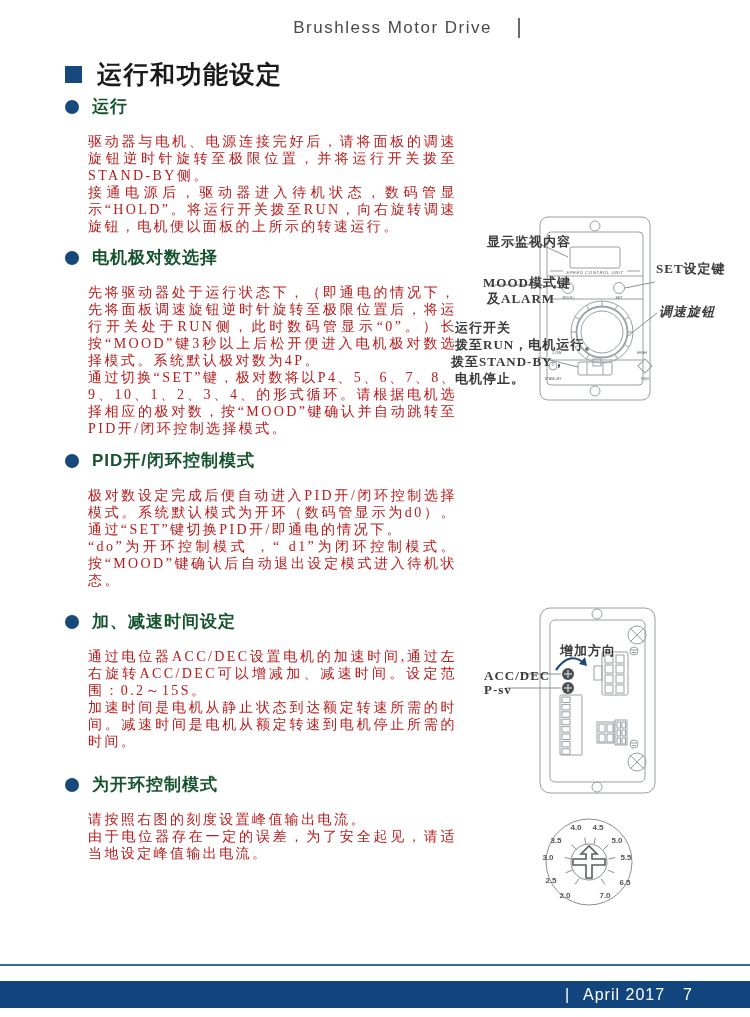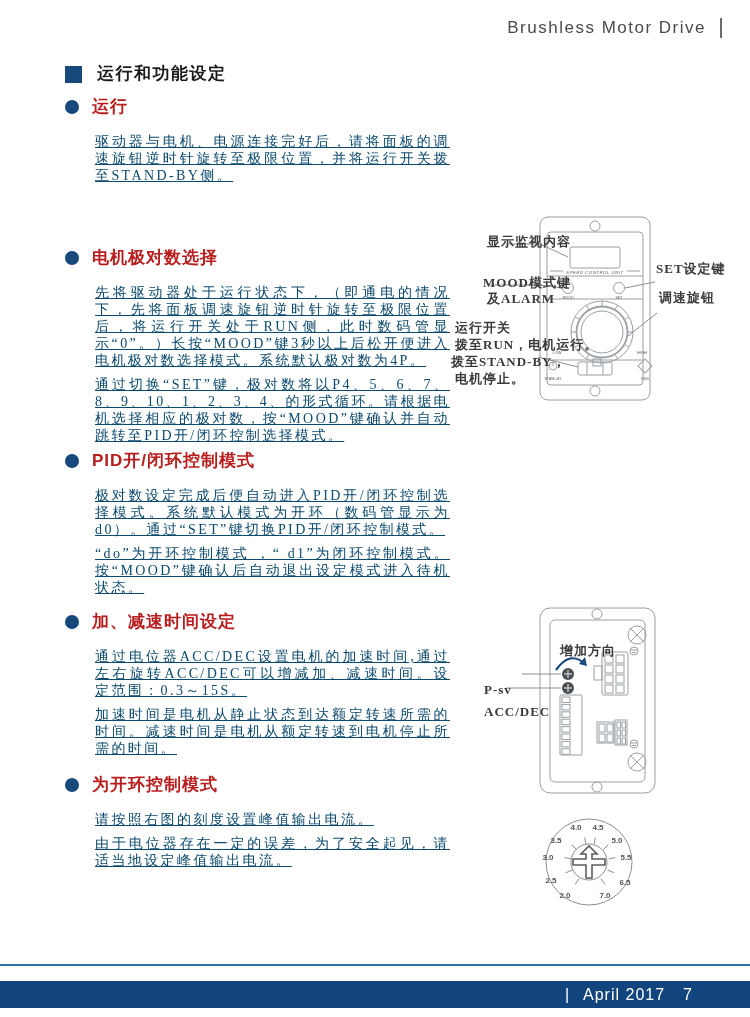--- a/index.html
+++ b/index.html
@@ -1,39 +1,39 @@
 <!DOCTYPE html>
 <html><head>
 <meta charset="utf-8">
 <style>
   html,body{margin:0;padding:0;background:#ffffff;}
   .page{position:relative;width:750px;height:1017px;background:#ffffff;overflow:hidden;
         font-family:"Liberation Serif","DejaVu Serif",serif;color:#2b2b2b;}
 
   
-  .header{position:absolute;top:18px;left:0;width:722px;display:flex;justify-content:flex-end;
-          align-items:center;gap:14px;}
+  .header{position:absolute;top:18px;left:0;width:520px;display:flex;justify-content:flex-end;
+          align-items:center;gap:26px;}
   .header-title{font-family:"Liberation Sans","DejaVu Sans",sans-serif;font-size:17px;
                 color:#4a4a4a;letter-spacing:1.5px;}
   .header-bar{width:2px;height:20px;background:#6a6a6a;}
 
   
   .group{position:absolute;left:65px;width:392px;}
   .g1{top:62px}.g2{top:246px}.g3{top:449px}.g4{top:610px}.g5{top:773px}
   .h1-row{display:flex;align-items:center;gap:15px;margin-bottom:9px;}
   .sq{width:17px;height:17px;background:#17497D;flex:0 0 auto;}
   .h1-row h1{margin:0;font-family:"Liberation Sans","DejaVu Sans",sans-serif;
-             font-size:17px;font-weight:bold;color:#1a1a1a;letter-spacing:1.5px;line-height:24px;}
+             font-size:25px;font-weight:bold;color:#1a1a1a;letter-spacing:1.5px;line-height:24px;}
   .sub-row{display:flex;align-items:center;gap:13px;}
   .dot{width:14px;height:14px;border-radius:50%;background:#17497D;flex:0 0 auto;}
   .sub-row h2{margin:0;font-family:"Liberation Sans","DejaVu Sans",sans-serif;
-              font-size:17px;font-weight:bold;color:#b91c1c;letter-spacing:1px;line-height:24px;}
+              font-size:17px;font-weight:bold;color:#14532d;letter-spacing:1px;line-height:24px;}
   .paras{padding-left:23px;margin-top:14px;}
-  .paras p{margin:7px;font-size:14px;line-height:17px;letter-spacing:2.4px;
-           text-align:justify;color:#0c4a6e;text-decoration:underline;}
+  .paras p{margin:0;font-size:14px;line-height:17px;letter-spacing:2.4px;
+           text-align:justify;color:#b91c1c;}
 
   
   .diag{position:absolute;}
   .d1{left:450px;top:200px;width:300px;height:245px;}
   .d2{left:450px;top:600px;width:300px;height:200px;}
   .d3{left:535px;top:808px;width:110px;height:110px;}
   .diag svg{position:absolute;left:0;top:0;}
   .callout{position:absolute;font-size:13px;font-weight:bold;color:#3a3a3a;
            letter-spacing:1px;white-space:nowrap;}
 
@@ -62,52 +62,53 @@
     <div class="h1-row">
       <span class="sq"></span>
       <h1>运行和功能设定</h1>
     </div>
     <div class="sub-row">
       <span class="dot"></span>
       <h2>运行</h2>
     </div>
     <div class="paras">
       <p>驱动器与电机、电源连接完好后，请将面板的调速旋钮逆时针旋转至极限位置，并将运行开关拨至STAND-BY侧。</p>
+      <p>接通电源后，驱动器进入待机状态，数码管显示“HOLD”。将运行开关拨至RUN，向右旋转调速旋钮，电机便以面板的上所示的转速运行。</p>
     </div>
   </section>
 
   <section class="group g2">
     <div class="sub-row">
       <span class="dot"></span>
       <h2>电机极对数选择</h2>
     </div>
     <div class="paras">
       <p>先将驱动器处于运行状态下，（即通电的情况下，先将面板调速旋钮逆时针旋转至极限位置后，将运行开关处于RUN侧，此时数码管显示“0”。）长按“MOOD”键3秒以上后松开便进入电机极对数选择模式。系统默认极对数为4P。</p>
       <p>通过切换“SET”键，极对数将以P4、5、6、7、8、9、10、1、2、3、4、的形式循环。请根据电机选择相应的极对数，按“MOOD”键确认并自动跳转至PID开/闭环控制选择模式。</p>
     </div>
   </section>
 
   <section class="group g3">
     <div class="sub-row">
       <span class="dot"></span>
       <h2>PID开/闭环控制模式</h2>
     </div>
     <div class="paras">
-      <p>极对数设定完成后便自动进入PID开/闭环控制选择模式。系统默认模式为开环（数码管显示为d0）。通过“SET”键切换PID开/闭环控制模式。</p>
+      <p>极对数设定完成后便自动进入PID开/闭环控制选择模式。系统默认模式为开环（数码管显示为d0）。通过“SET”键切换PID开/即通电的情况下。</p>
       <p>“do”为开环控制模式 ，“ d1”为闭环控制模式。按“MOOD”键确认后自动退出设定模式进入待机状态。</p>
     </div>
   </section>
 
   <section class="group g4">
     <div class="sub-row">
       <span class="dot"></span>
       <h2>加、减速时间设定</h2>
     </div>
     <div class="paras">
-      <p>通过电位器ACC/DEC设置电机的加速时间,通过左右旋转ACC/DEC可以增减加、减速时间。设定范围：0.3～15S。</p>
+      <p>通过电位器ACC/DEC设置电机的加速时间,通过左右旋转ACC/DEC可以增减加、减速时间。设定范围：0.2～15S。</p>
       <p>加速时间是电机从静止状态到达额定转速所需的时间。减速时间是电机从额定转速到电机停止所需的时间。</p>
     </div>
   </section>
 
   <section class="group g5">
     <div class="sub-row">
       <span class="dot"></span>
       <h2>为开环控制模式</h2>
     </div>
     <div class="paras">
@@ -167,21 +168,21 @@
         <text x="107" y="154" font-size="4">LOW</text>
         <text x="192" y="154" font-size="4">HIGH</text>
         <text x="103" y="180" font-size="3.4">STAND-BY</text>
         <text x="195" y="180" font-size="3.4">RUN</text>
       </g>
     </svg>
     <div class="callout" style="left:37px;top:33px;">显示监视内容</div>
     <div class="callout" style="left:37px;top:50px;margin-top:40px;">及ALARM</div>
     <div class="callout" style="left:33px;top:74px;text-align:right;">MOOD模式键</div>
     <div class="callout" style="left:206px;top:60px;">SET设定键</div>
-    <div class="callout" style="left:209px;top:89px;">调速旋钮</div>
+    <div class="callout" style="left:209px;top:103px;font-style:italic;">调速旋钮</div>
     <div class="callout" style="left:5px;top:119px;">运行开关</div>
     <div class="callout" style="left:5px;top:136px;">拨至RUN，电机运行。</div>
     <div class="callout" style="left:1px;top:153px;">拨至STAND-BY，</div>
     <div class="callout" style="left:5px;top:170px;">电机停止。</div>
   </div>
 
   <div class="diag d2">
     <svg width="300" height="200" viewBox="0 0 300 200">
       <g stroke="#9aa0a4" fill="none" stroke-width="1">
         <rect x="90" y="8" width="115" height="185" rx="10"></rect>
@@ -259,21 +260,21 @@
       <g>
         <path d="M 106,70 Q 120,50 135,64" stroke="#17497D" stroke-width="2.2" fill="none"></path>
         <path d="M 137,66 L 129,64 L 135,57 Z" fill="#17497D"></path>
       </g>
       <g stroke="#8a8f94" stroke-width="1">
         <line x1="72" y1="74" x2="111" y2="74"></line>
         <line x1="56" y1="88" x2="111" y2="88"></line>
       </g>
     </svg>
     <div class="callout" style="left:110px;top:42px;">增加方向</div>
-    <div class="callout" style="left:34px;top:68px;margin-top:36px;">ACC/DEC</div>
+    <div class="callout" style="left:34px;top:68px;">ACC/DEC</div>
     <div class="callout" style="left:34px;top:82px;">P-sv</div>
   </div>
 
   <div class="diag d3">
     <svg width="110" height="110" viewBox="0 0 110 110">
       <circle cx="54" cy="54" r="43" fill="none" stroke="#8a8f94" stroke-width="1"></circle>
       <circle cx="54" cy="54" r="18" fill="none" stroke="#8a8f94" stroke-width="1"></circle>
       <path d="M 51,70 L 51,57 L 38,57 L 38,51 L 51,51 L 51,46 L 46,46 L 54,38 L 62,46 L 57,46 L 57,51 L 70,51 L 70,57 L 57,57 L 57,70 Z" fill="#ffffff" stroke="#5a5f63" stroke-width="1.6"></path>
       <g stroke="#8a8f94" stroke-width="1">
         <line x1="51" y1="36.4" x2="49.6" y2="29.6"></line>

